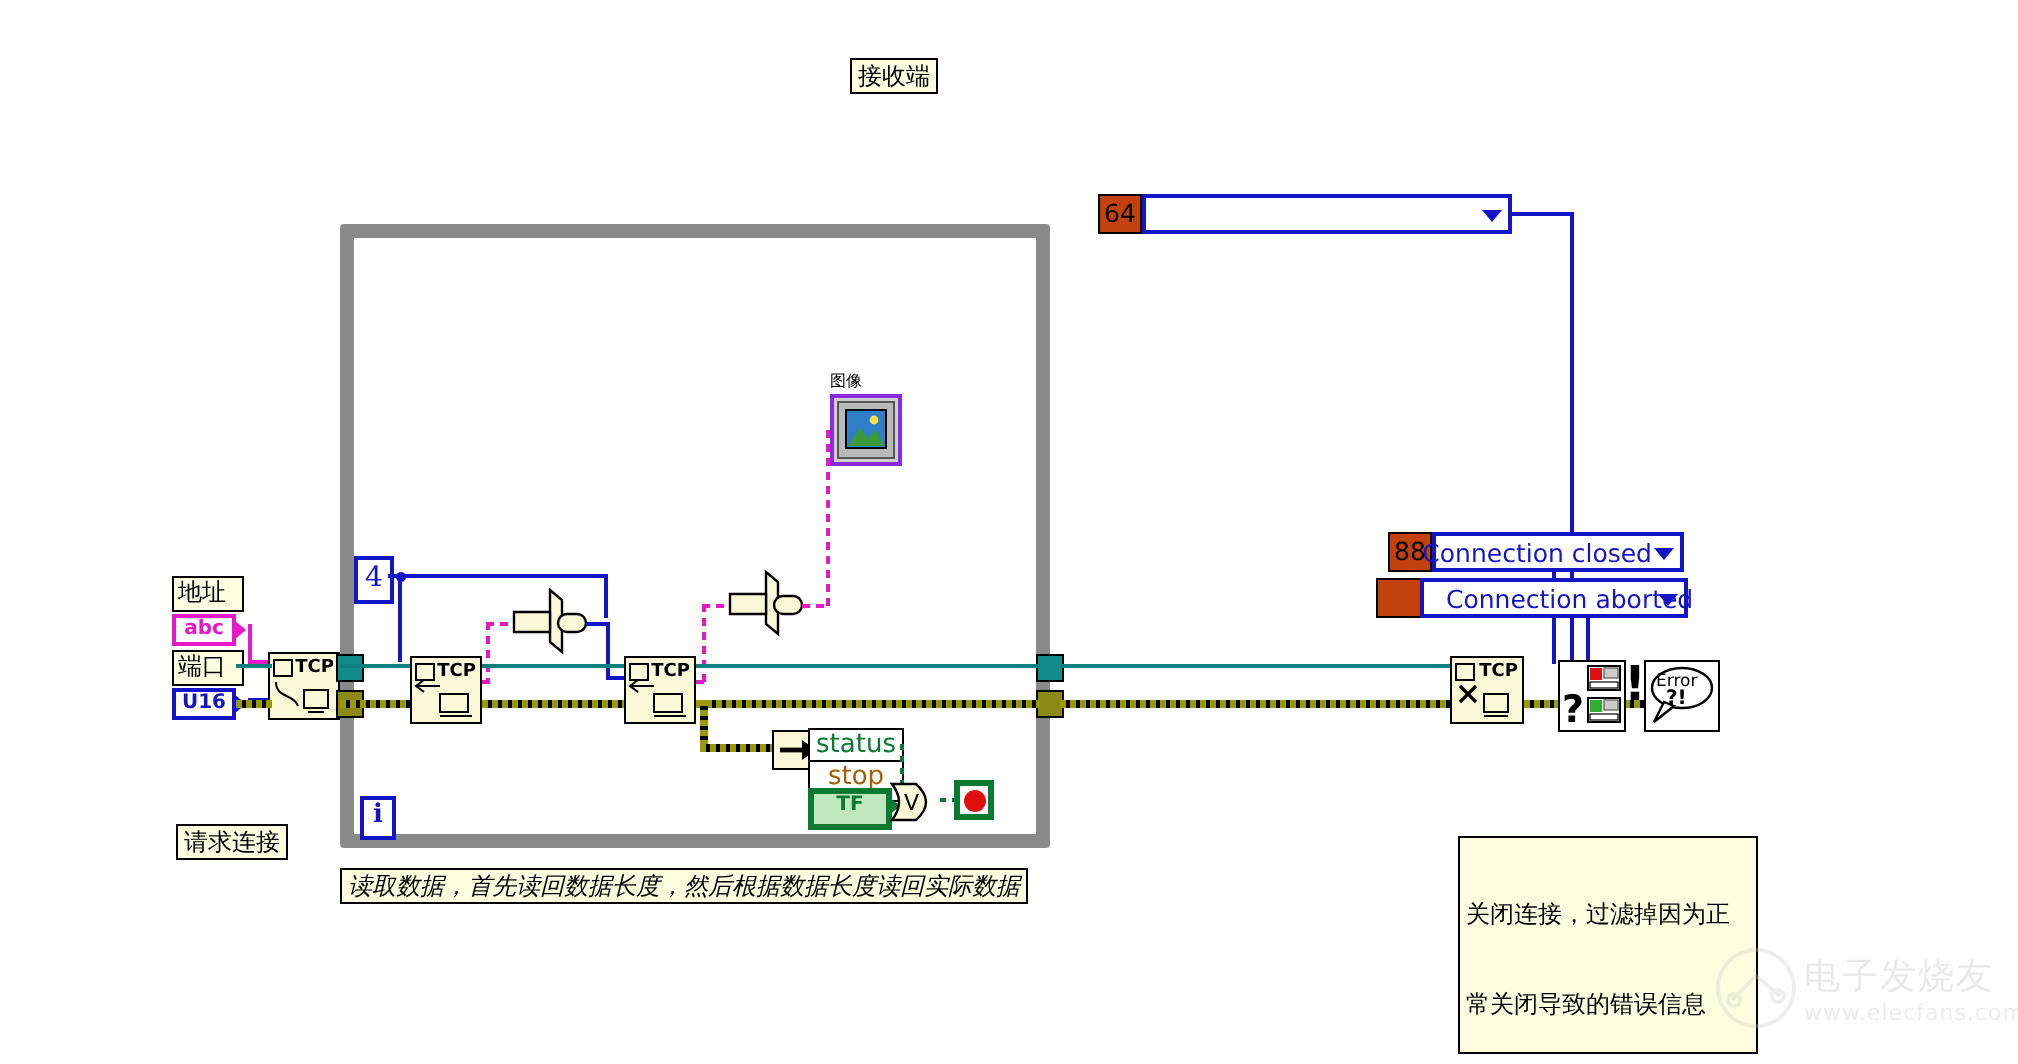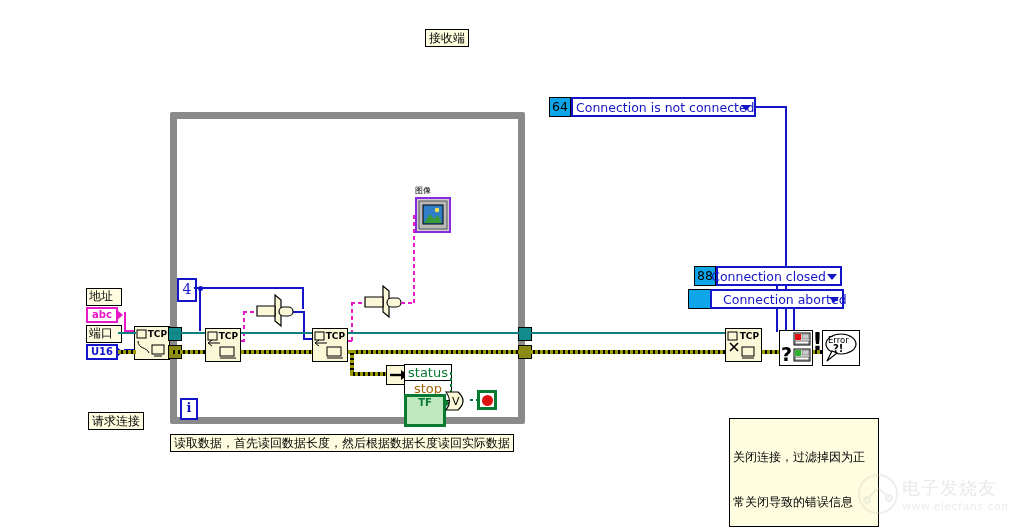--- a/index.html
+++ b/index.html
@@ -93,21 +93,21 @@
     color:#1414c8;font-size:12.5px;
     padding:0 14px 0 3px;white-space:nowrap;
     font-family:"DejaVu Sans","Liberation Sans",sans-serif;
   }
   .ring .caret{
     position:absolute;right:3px;top:50%;margin-top:-2px;
     width:0;height:0;border-left:5px solid transparent;
     border-right:5px solid transparent;border-top:6px solid #1414c8;
   }
   .ringnum{
-    position:absolute;border:1px solid #000;background:#0ea5e9;
+    position:absolute;border:1px solid #000;background:#c2410c;
     height:20px;box-sizing:border-box;color:#000;font-size:12.5px;
     line-height:18px;text-align:center;padding:0 1px;
     font-family:"DejaVu Sans","Liberation Sans",sans-serif;
   }
 
   
   .wire{position:absolute;}
   .w-blue{background:#1414c8;}
   .w-pink{background:#e818c8;}
   .w-teal{background:#0e8080;}
@@ -130,21 +130,21 @@
   }
   .status-box{
     position:absolute;border:1px solid #000;background:#fff;
     font-size:13px;line-height:16px;text-align:center;
     font-family:"DejaVu Sans","Liberation Sans",sans-serif;
   }
   #status-item{left:404px;top:364px;width:46px;height:18px;color:#0a7a32;}
   #stop-item{left:404px;top:380px;width:46px;height:19px;color:#a16207;}
 
   #stop-terminal{
-    position:absolute;left:404px;top:394px;width:42px;height:33px;
+    position:absolute;left:404px;top:394px;width:42px;height:21px;
     border:3px solid #0a7a32;background:#bfe8bf;box-sizing:border-box;
     color:#0a7a32;font-size:10px;font-weight:bold;text-align:center;
     line-height:11px;font-family:"DejaVu Sans","Liberation Sans",sans-serif;
   }
   #stop-terminal .arrow{position:absolute;right:-7px;top:1px;width:0;height:0;
      border-top:5px solid transparent;border-bottom:5px solid transparent;
      border-left:6px solid #0a7a32;}
 
   
   #or-gate{position:absolute;left:444px;top:390px;width:26px;height:22px;}
@@ -194,21 +194,20 @@
     letter-spacing:.5px;font-family:"DejaVu Sans","Liberation Sans",sans-serif;
   }
 </style>
 </head>
 <body>
 
 <div class="comment" id="diagram-title" style="left:425px;top:29px;">接收端</div>
 
 <div class="ringnum" style="left:549px;top:97px;width:22px;">64</div>
 <div class="ring" style="left:571px;top:97px;width:185px;">
-  <span>Connection is not connected</span>
   <span class="caret"></span>
 </div>
 
 <div class="wire w-blue" style="left:755px;top:106px;width:32px;height:2px;"></div>
 <div class="wire w-blue" style="left:785px;top:106px;width:2px;height:226px;"></div>
 
 <div class="ringnum" style="left:694px;top:266px;width:22px;">88</div>
 <div class="ring" style="left:716px;top:266px;width:126px;justify-content:flex-end;">
   <span>Connection closed</span>
   <span class="caret"></span>
@@ -415,21 +414,21 @@
 <div class="abs" id="error-handler">
   <svg width="36" height="34">
     <ellipse cx="18" cy="13" rx="15" ry="10" fill="#fff" stroke="#000" stroke-width="1.2"></ellipse>
     <path d="M9 20 L4 30 L14 22 Z" fill="#fff" stroke="#000" stroke-width="1.2"></path>
     <text x="5" y="12" font-size="8.5" font-family="DejaVu Sans" fill="#000">Error</text>
     <text x="10" y="21" font-size="10" font-family="DejaVu Sans" font-weight="bold" fill="#000">?!</text>
   </svg>
 </div>
 
 <div class="comment" style="left:88px;top:412px;">请求连接</div>
-<div class="comment" style="left:170px;top:434px;">读取数据，首先读回数据长度，然后根据数据长度读回实际数据</div>
+<div class="comment" style="left:170px;top:434px;font-style:italic;">读取数据，首先读回数据长度，然后根据数据长度读回实际数据</div>
 <div class="comment" style="left:729px;top:418px;width:142px;line-height:15px;">
   <div>关闭连接，过滤掉因为正</div>
   <div>常关闭导致的错误信息</div>
 </div>
 
 <div class="abs" id="watermark">
   <svg width="40" height="44" style="position:absolute;left:0;top:2px">
     <circle cx="20" cy="22" r="19" fill="none" stroke="#c9c9c9" stroke-width="2"></circle>
     <path d="M8 28 L20 16 L32 26" fill="none" stroke="#c9c9c9" stroke-width="2"></path>
     <circle cx="9" cy="28" r="3" fill="none" stroke="#c9c9c9" stroke-width="2"></circle>

